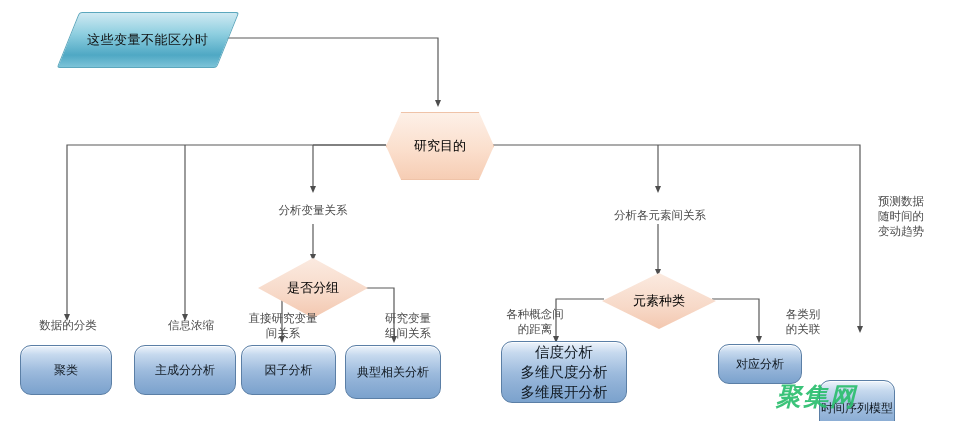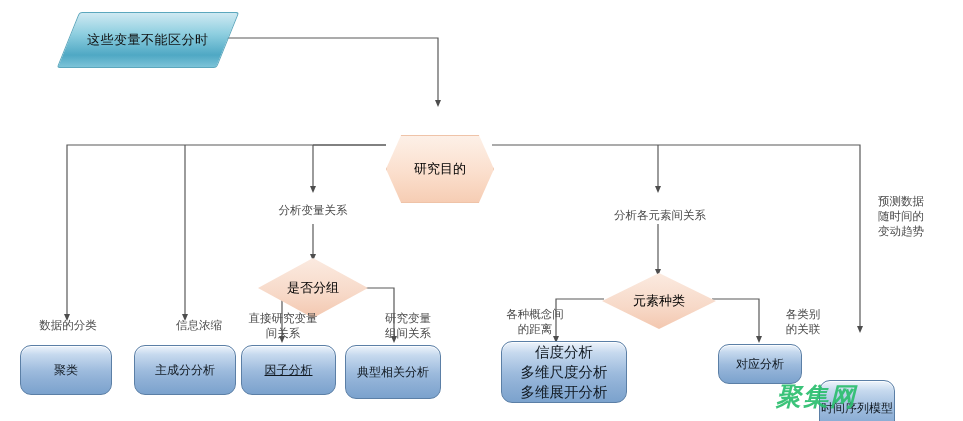--- a/index.html
+++ b/index.html
@@ -48,21 +48,20 @@
     letter-spacing: 0.5px;
   }
   
   .hexagon {
     position: absolute;
     background: linear-gradient(180deg, #fdf0e7 0%, #fbdfcd 55%, #f6cdb4 100%);
     border: 1px solid #efc3a8;
     clip-path: polygon(14% 0%, 86% 0%, 100% 50%, 86% 100%, 14% 100%, 0% 50%);
     display: flex; align-items: center; justify-content: center;
     font-size: 13px;
-    margin-top: 23px;
   }
   
   .diamond-wrap { position: absolute; }
   .diamond-shape {
     position: absolute;
     left: 0; top: 0;
     width: 100%; height: 100%;
     background: linear-gradient(180deg, #fbeae0 0%, #f7d9c8 60%, #f3c7af 100%);
     clip-path: polygon(50% 0%, 100% 50%, 50% 100%, 0% 50%);
   }
@@ -170,35 +169,35 @@
 
   <div class="diamond-wrap" style="left:602px; top:273px; width:114px; height:56px;">
     <div class="diamond-shape"></div>
     <div class="diamond-label">元素种类</div>
   </div>
 
   <div class="bluebox" style="left:20px; top:345px; width:92px; height:50px;">聚类</div>
 
   <div class="bluebox" style="left:134px; top:345px; width:102px; height:50px;">主成分分析</div>
 
-  <div class="bluebox" style="left:241px; top:345px; width:95px; height:50px;text-decoration:underline;">因子分析</div>
+  <div class="bluebox" style="left:241px; top:345px; width:95px; height:50px;">因子分析</div>
 
   <div class="bluebox" style="left:345px; top:345px; width:96px; height:54px;">典型相关分析</div>
 
   <div class="bluebox" style="left:501px; top:341px; width:126px; height:62px; white-space:pre-line; font-size:14.5px; line-height:20px;">信度分析
 多维尺度分析
 多维展开分析</div>
 
   <div class="bluebox" style="left:718px; top:344px; width:84px; height:40px;">对应分析</div>
 
   <div class="bluebox" style="left:819px; top:338px; width:76px; height:56px;margin-top:42px;">时间序列模型</div>
 
   <div class="edge-label" style="left:22px; top:318px; width:92px;">数据的分类</div>
 
-  <div class="edge-label" style="left:156px; top:318px; width:86px;text-align:center;">信息浓缩</div>
+  <div class="edge-label" style="left:148px; top:318px; width:86px;text-align:center;">信息浓缩</div>
 
   <div class="edge-label" style="left:273px; top:203px; width:80px;">分析变量关系</div>
 
   <div class="edge-label" style="left:242px; top:311px; width:82px;">直接研究变量
 间关系</div>
 
   <div class="edge-label" style="left:372px; top:311px; width:72px;">研究变量
 组间关系</div>
 
   <div class="edge-label" style="left:608px; top:208px; width:104px;">分析各元素间关系</div>

